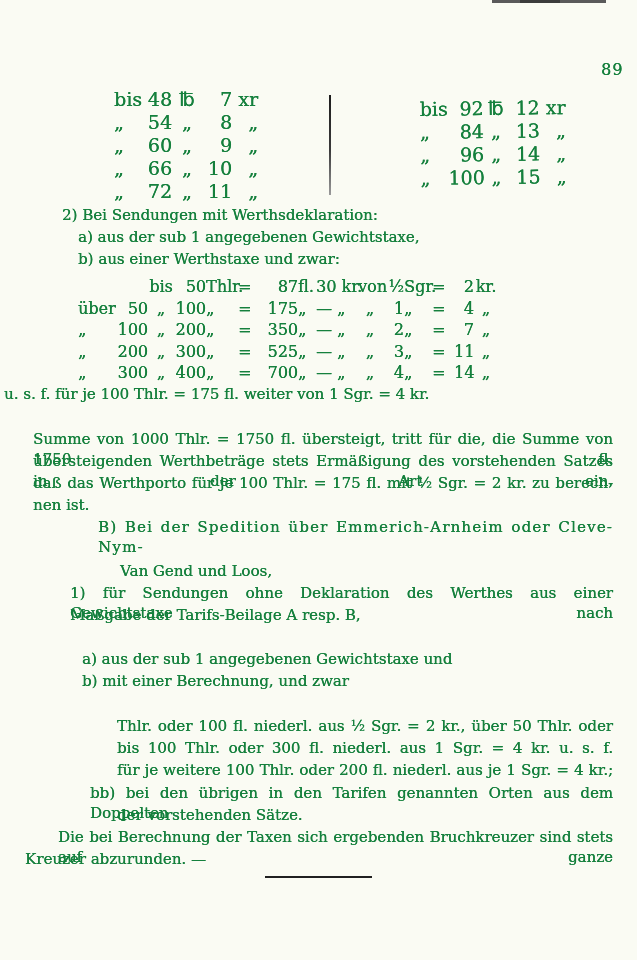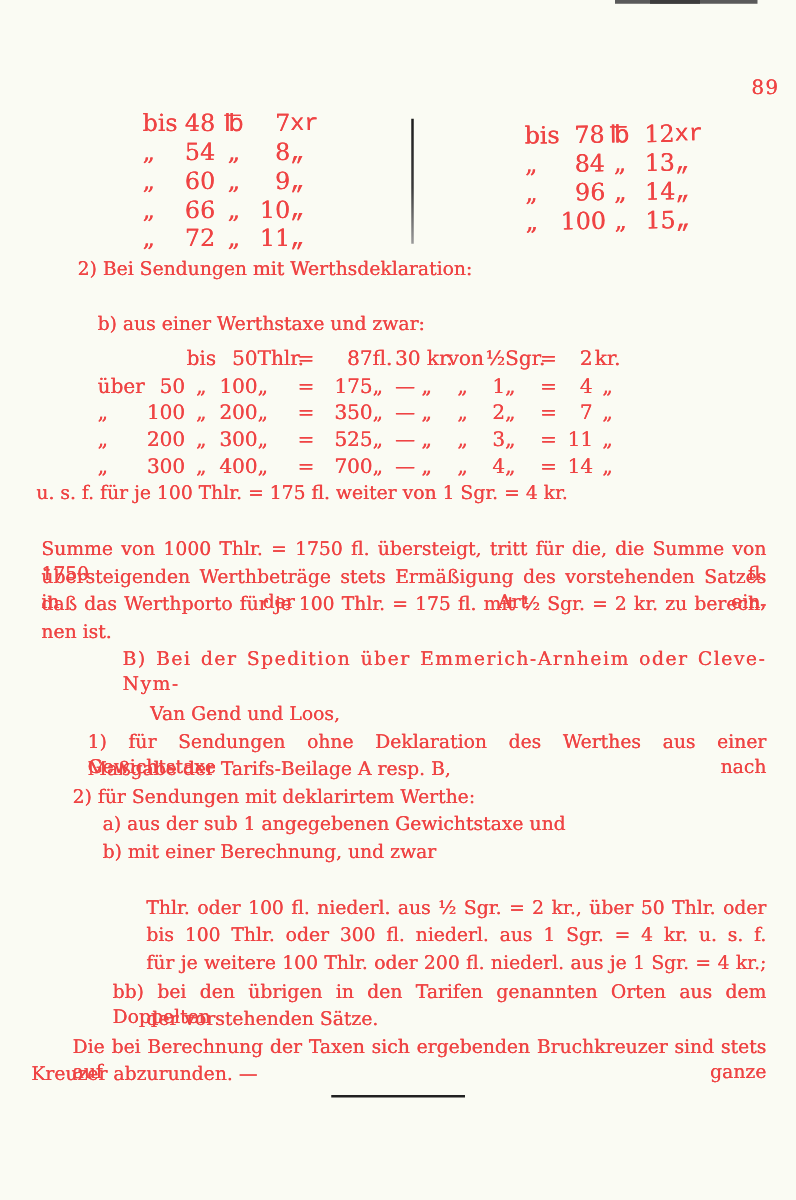--- a/index.html
+++ b/index.html
@@ -1,37 +1,37 @@
 <!DOCTYPE html>
 <html><head>
 <meta charset="utf-8">
 <style>
   html,body{margin:0;padding:0;background:#e8e8e4;}
   .page{
     position:relative;width:637px;height:960px;overflow:hidden;
     background:#fafbf3;
     font-family:"DejaVu Serif","Liberation Serif",serif;
-    color:#ef4444;font-size:15px;
+    color:#15803d;font-size:15px;
     text-shadow:0.25px 0 0 currentColor;
   }
   
   .artifact{position:absolute;left:492px;top:0;width:114px;height:3px;background:#5a5a5a;}
   .artifact::before{content:"";position:absolute;left:28px;top:0;width:40px;height:3px;background:#3c3c3c;}
   .page-number{position:absolute;left:601px;top:60px;font-size:16px;letter-spacing:1px;}
   
   .wtable{position:absolute;display:grid;line-height:23px;font-size:19px;}
   .wtable .row{display:contents;}
   .wtable-left{left:114px;top:88px;grid-template-columns:28px 30px 30px 30px 26px;}
   .wtable-right{left:420px;top:97px;grid-template-columns:28px 36px 24px 32px 26px;transform:rotate(-0.7deg);}
   .wtable .row span{display:block;}
   .wtable .row span:nth-child(1){text-align:left;}
   .wtable .row span:nth-child(2){text-align:right;}
   .wtable .row span:nth-child(3){text-align:center;}
   .wtable .row span:nth-child(4){text-align:right;}
-  .wtable .row span:nth-child(5){text-align:left;font-family:Liberation Mono, monospace;}
+  .wtable .row span:nth-child(5){text-align:right;}
   .lbglyph{font-family:"DejaVu Sans","Liberation Sans",sans-serif;}
   .vdivider{position:absolute;left:329px;top:95px;width:2px;height:100px;
     background:linear-gradient(#1d1d1d 0%,#3a3a3a 55%,#9a9a9a 100%);}
   
   .vtable{position:absolute;left:78px;top:276px;display:grid;line-height:21.5px;font-size:16px;
     grid-template-columns:34px 36px 26px 32px 32px 24px 36px 18px 42px 24px 22px 28px 22px 20px 24px;}
   .vtable .row{display:contents;}
   .vtable .row span{display:block;white-space:nowrap;}
   .vtable .row span:nth-child(2),
   .vtable .row span:nth-child(4),
@@ -91,21 +91,21 @@
       <span>11</span>
       <span>„</span>
     </div>
   </div>
 
   <div class="vdivider"></div>
 
   <div class="wtable wtable-right">
     <div class="row">
       <span>bis</span>
-      <span>78</span>
+      <span>92</span>
       <span class="lbglyph">℔</span>
       <span>12</span>
       <span>xr</span>
     </div>
     <div class="row">
       <span>„</span>
       <span>84</span>
       <span>„</span>
       <span>13</span>
       <span>„</span>
@@ -120,20 +120,21 @@
     <div class="row">
       <span>„</span>
       <span>100</span>
       <span>„</span>
       <span>15</span>
       <span>„</span>
     </div>
   </div>
 
   <div class="ln" style="left:62px;top:205px">2) Bei Sendungen mit Werthsdeklaration:</div>
+  <div class="ln" style="left:78px;top:227px">a) aus der sub 1 angegebenen Gewichtstaxe,</div>
   <div class="ln" style="left:78px;top:249px">b) aus einer Werthstaxe und zwar:</div>
 
   <div class="vtable">
     <div class="row">
       <span></span>
       <span></span>
       <span>bis</span>
       <span>50</span>
       <span>Thlr.</span>
       <span>=</span>
@@ -210,33 +211,32 @@
       <span>— „</span>
       <span>„</span>
       <span>4</span>
       <span>„</span>
       <span>=</span>
       <span>14</span>
       <span>„</span>
     </div>
   </div>
 
-  <div class="ln" style="left:29px;top:384px">u. s. f. für je 100 Thlr. = 175 fl. weiter von 1 Sgr. = 4 kr.</div>
+  <div class="ln" style="left:4px;top:384px">u. s. f. für je 100 Thlr. = 175 fl. weiter von 1 Sgr. = 4 kr.</div>
 
   <div class="ln j" style="left:33px;top:429px">Summe von 1000 Thlr. = 1750 fl. übersteigt, tritt für die, die Summe von 1750 fl.</div>
   <div class="ln j" style="left:33px;top:451px">übersteigenden Werthbeträge stets Ermäßigung des vorstehenden Satzes in der Art ein,</div>
   <div class="ln j" style="left:33px;top:473px">daß das Werthporto für je 100 Thlr. = 175 fl. mit ½ Sgr. = 2 kr. zu berech-</div>
   <div class="ln" style="left:33px;top:495px">nen ist.</div>
 
   <div class="ln j sp" style="left:98px;top:517px">B) Bei der Spedition über Emmerich-Arnheim oder Cleve-Nym-</div>
   <div class="ln" style="left:120px;top:561px">Van Gend und Loos,</div>
 
   <div class="ln j" style="left:70px;top:583px">1) für Sendungen ohne Deklaration des Werthes aus einer Gewichtstaxe nach</div>
   <div class="ln" style="left:70px;top:605px">Maßgabe der Tarifs-Beilage A resp. B,</div>
-  <div class="ln" style="left:58px;top:627px">2) für Sendungen mit deklarirtem Werthe:</div>
   <div class="ln" style="left:82px;top:649px">a) aus der sub 1 angegebenen Gewichtstaxe und</div>
   <div class="ln" style="left:82px;top:671px">b) mit einer Berechnung, und zwar</div>
   <div class="ln j" style="left:117px;top:716px">Thlr. oder 100 fl. niederl. aus ½ Sgr. = 2 kr., über 50 Thlr. oder</div>
   <div class="ln j" style="left:117px;top:738px">bis 100 Thlr. oder 300 fl. niederl. aus 1 Sgr. = 4 kr. u. s. f.</div>
   <div class="ln j" style="left:117px;top:760px">für je weitere 100 Thlr. oder 200 fl. niederl. aus je 1 Sgr. = 4 kr.;</div>
   <div class="ln" style="left:117px;top:805px">der vorstehenden Sätze.</div>
   <div class="ln j" style="left:90px;top:783px">bb) bei den übrigen in den Tarifen genannten Orten aus dem Doppelten</div>
 
   <div class="ln" style="left:25px;top:849px">Kreuzer abzurunden. —</div>
   <div class="ln j" style="left:58px;top:827px">Die bei Berechnung der Taxen sich ergebenden Bruchkreuzer sind stets auf ganze</div>

